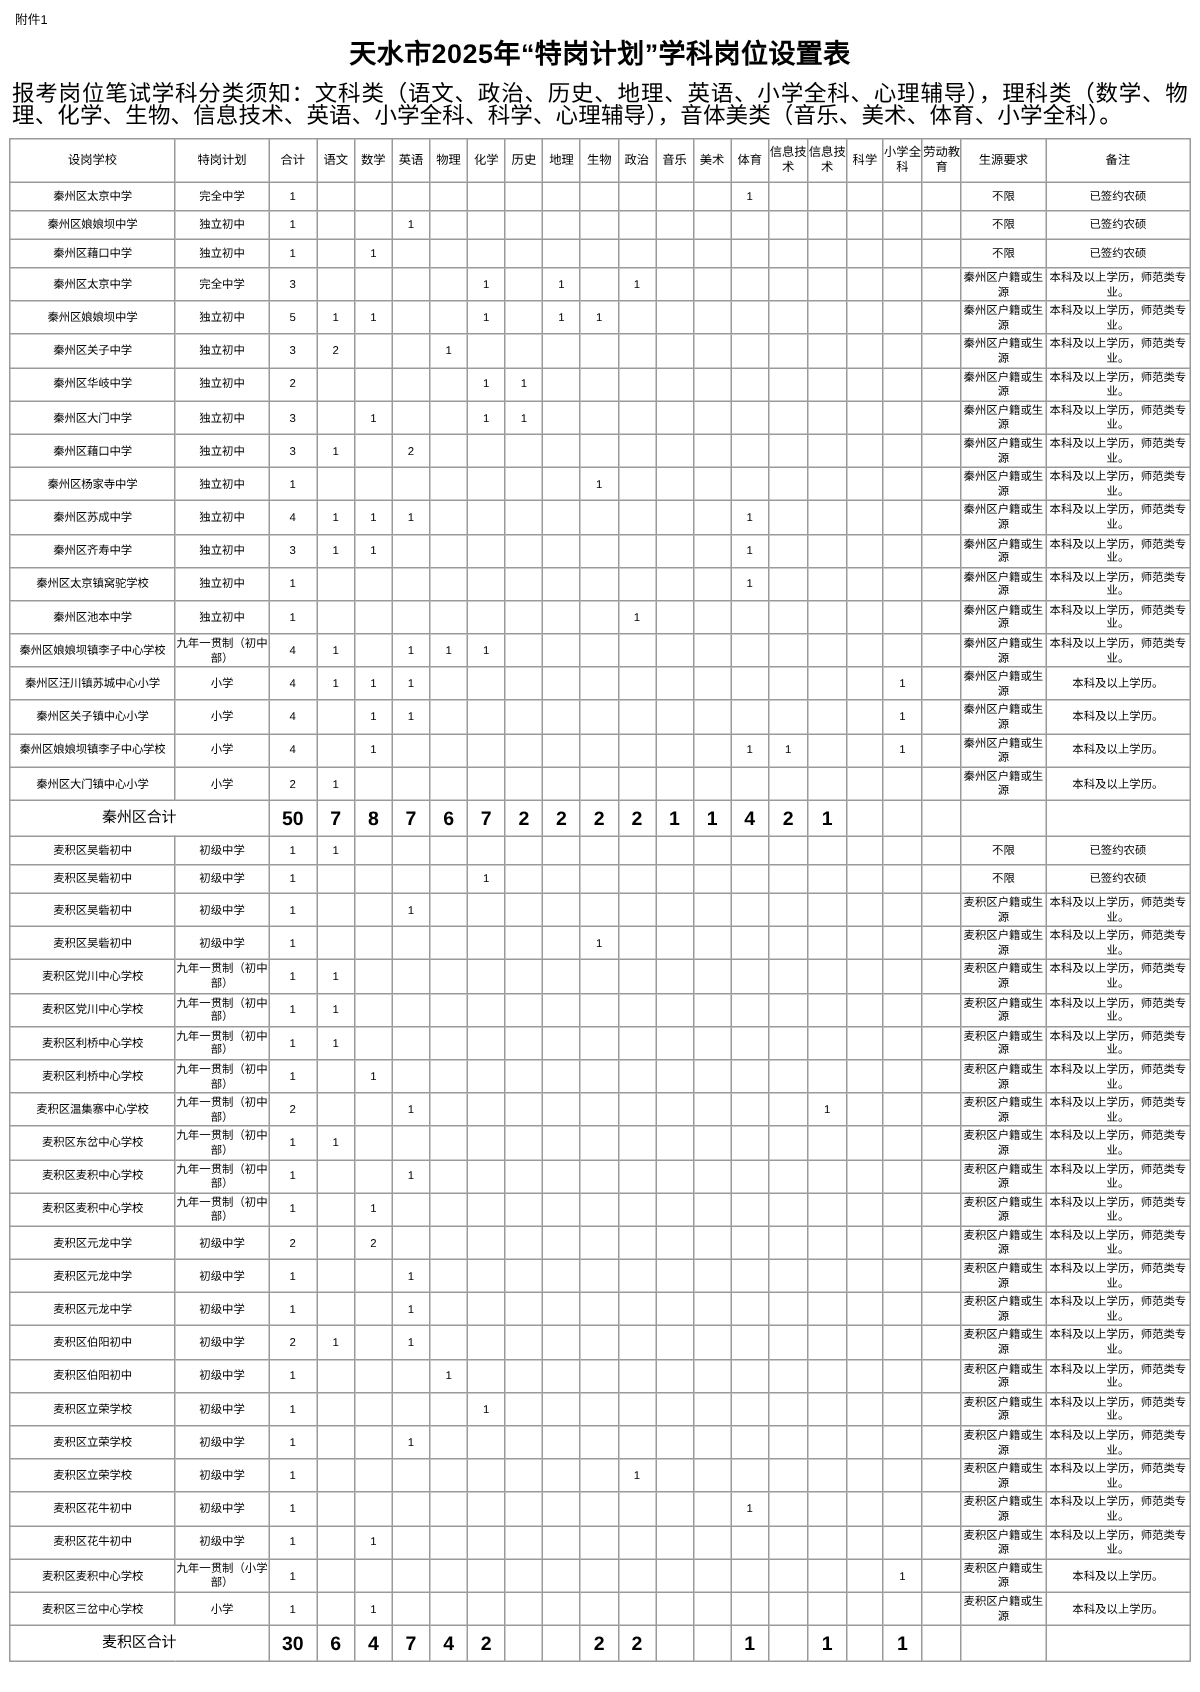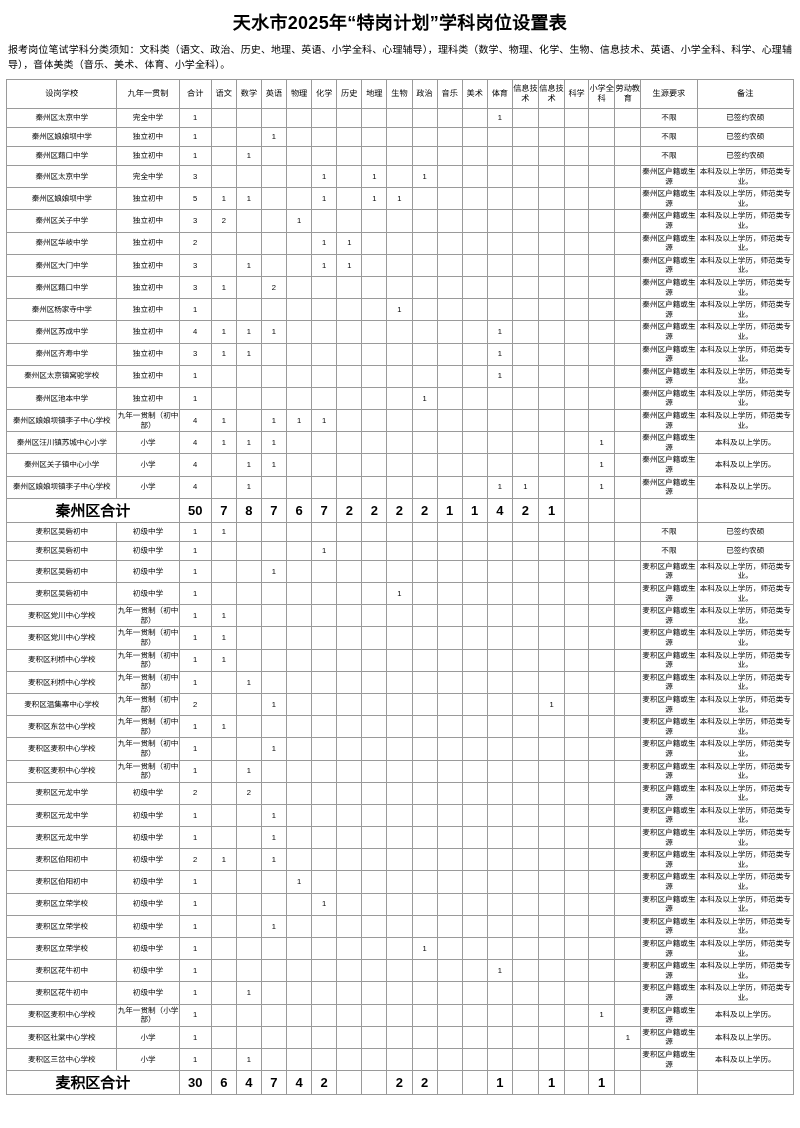--- a/index.html
+++ b/index.html
@@ -25,21 +25,21 @@
   }
   .doc-title{
     text-align:center;
     font-size:18px;
     font-weight:bold;
     line-height:22px;
     margin:6px 0 9px 0;
     letter-spacing:0.3px;
   }
   .notice{
-    font-size:10px;
+    font-size:15px;
     line-height:14.5px;
     text-align:justify;
     margin:0 2px 7px 2px;
     letter-spacing:0.1px;
   }
   table.grid{
     border-collapse:collapse;
     table-layout:fixed;
     width:788px;
     margin:0 auto;
@@ -62,31 +62,32 @@
     font-weight:normal;
   }
   td.school,td.stype{font-size:7.6px;}
   td.school{letter-spacing:-0.1px;}
   td.num{font-size:8px;}
   td.src,td.note{font-size:7.2px;line-height:8.6px;}
   td.note{text-align:left;padding-left:3px;}
   tr.datarow{height:19px;padding-left:20px;}
   tr.tall{height:21px;margin-top:20px;}
   tr.subtotal td{
-    font-weight:bold;
-    font-size:15px;
+    font-weight:normal;
+    font-size:10px;
     height:21px;
   }
   tr.subtotal td.num{font-size:13px;font-weight:bold;}
 </style>
 </head>
 <body>
 
 <div class="page">
 
+  <div class="attachment-label">附件1</div>
 
   <div class="doc-title">天水市2025年“特岗计划”学科岗位设置表</div>
 
   <div class="notice">报考岗位笔试学科分类须知：文科类（语文、政治、历史、地理、英语、小学全科、心理辅导），理科类（数学、物理、化学、生物、信息技术、英语、小学全科、科学、心理辅导），音体美类（音乐、美术、体育、小学全科）。</div>
 
   <table class="grid">
     <colgroup>
       <col style="width:110px">
       <col style="width:62px">
       <col style="width:32px">
@@ -106,21 +107,21 @@
         <col style="width:26px">
         <col style="width:24px">
       <col style="width:26px">
         <col style="width:26px">
       <col style="width:56px">
       <col style="width:96px">
     </colgroup>
     <thead>
       <tr>
         <th>设岗学校</th>
-        <th>九年一贯制</th>
+        <th>特岗计划</th>
         <th>合计</th>
         <th>语文</th>
         <th>数学</th>
         <th>英语</th>
         <th>物理</th>
         <th>化学</th>
         <th>历史</th>
         <th>地理</th>
         <th>生物</th>
         <th>政治</th>
@@ -562,20 +563,44 @@
           <td class="num"></td>
           <td class="num">1</td>
           <td class="num">1</td>
           <td class="num"></td>
           <td class="num"></td>
           <td class="num">1</td>
           <td class="num"></td>
           <td class="src">秦州区户籍或生源</td>
           <td class="note">本科及以上学历。</td>
         </tr>
+        <tr class="datarow">
+          <td class="school">秦州区大门镇中心小学</td>
+          <td class="stype">小学</td>
+          <td class="num">2</td>
+          <td class="num">1</td>
+          <td class="num"></td>
+          <td class="num"></td>
+          <td class="num"></td>
+          <td class="num"></td>
+          <td class="num"></td>
+          <td class="num"></td>
+          <td class="num"></td>
+          <td class="num"></td>
+          <td class="num"></td>
+          <td class="num"></td>
+          <td class="num"></td>
+          <td class="num"></td>
+          <td class="num"></td>
+          <td class="num"></td>
+          <td class="num"></td>
+          <td class="num"></td>
+          <td class="src">秦州区户籍或生源</td>
+          <td class="note">本科及以上学历。</td>
+        </tr>
         <tr class="datarow subtotal">
           <td class="school" colspan="2">秦州区合计</td>
           <td class="num">50</td>
           <td class="num">7</td>
           <td class="num">8</td>
           <td class="num">7</td>
           <td class="num">6</td>
           <td class="num">7</td>
           <td class="num">2</td>
           <td class="num">2</td>
@@ -1138,44 +1163,20 @@
           <td class="num"></td>
           <td class="num"></td>
           <td class="num"></td>
           <td class="num"></td>
           <td class="num">1</td>
           <td class="num"></td>
           <td class="src">麦积区户籍或生源</td>
           <td class="note">本科及以上学历。</td>
         </tr>
         <tr class="datarow">
-          <td class="school">麦积区社棠中心学校</td>
-          <td class="stype">小学</td>
-          <td class="num">1</td>
-          <td class="num"></td>
-          <td class="num"></td>
-          <td class="num"></td>
-          <td class="num"></td>
-          <td class="num"></td>
-          <td class="num"></td>
-          <td class="num"></td>
-          <td class="num"></td>
-          <td class="num"></td>
-          <td class="num"></td>
-          <td class="num"></td>
-          <td class="num"></td>
-          <td class="num"></td>
-          <td class="num"></td>
-          <td class="num"></td>
-          <td class="num"></td>
-          <td class="num">1</td>
-          <td class="src">麦积区户籍或生源</td>
-          <td class="note">本科及以上学历。</td>
-        </tr>
-        <tr class="datarow">
           <td class="school">麦积区三岔中心学校</td>
           <td class="stype">小学</td>
           <td class="num">1</td>
           <td class="num"></td>
           <td class="num">1</td>
           <td class="num"></td>
           <td class="num"></td>
           <td class="num"></td>
           <td class="num"></td>
           <td class="num"></td>

